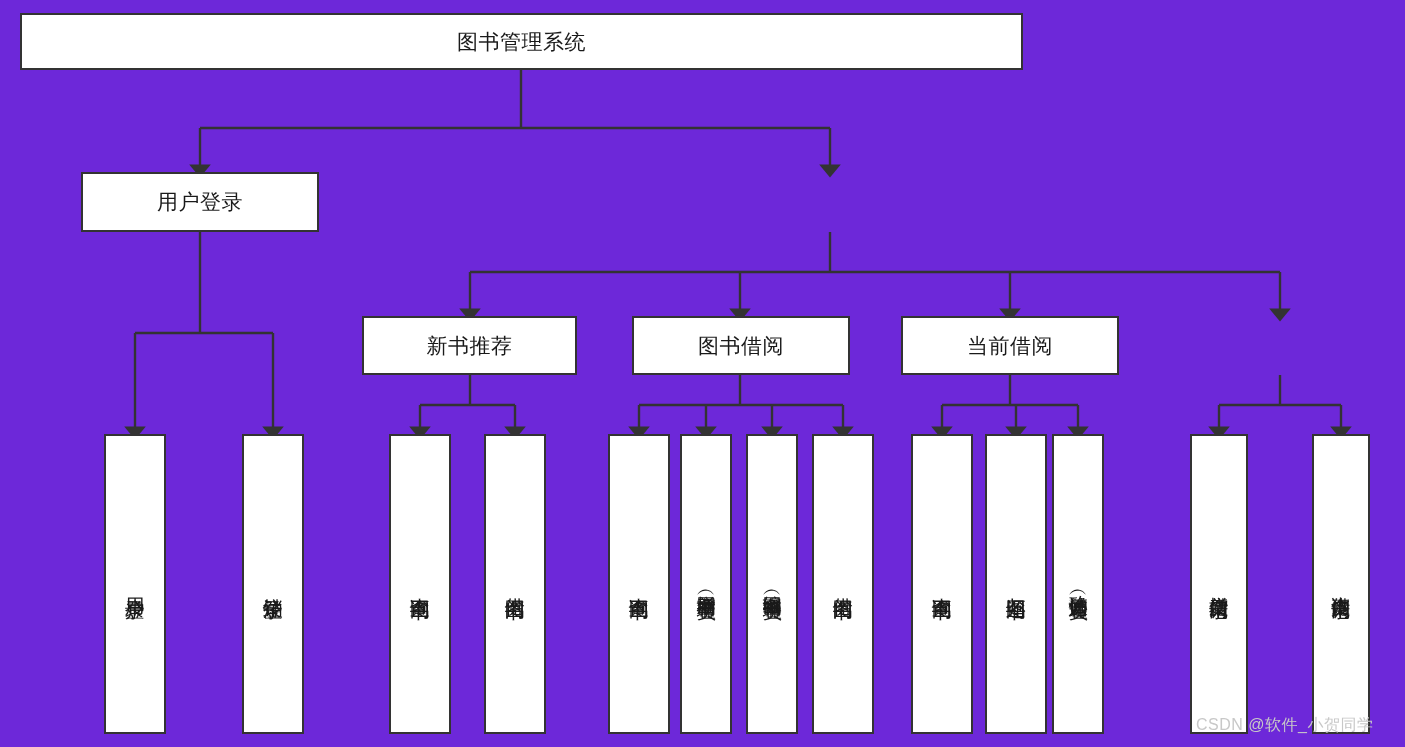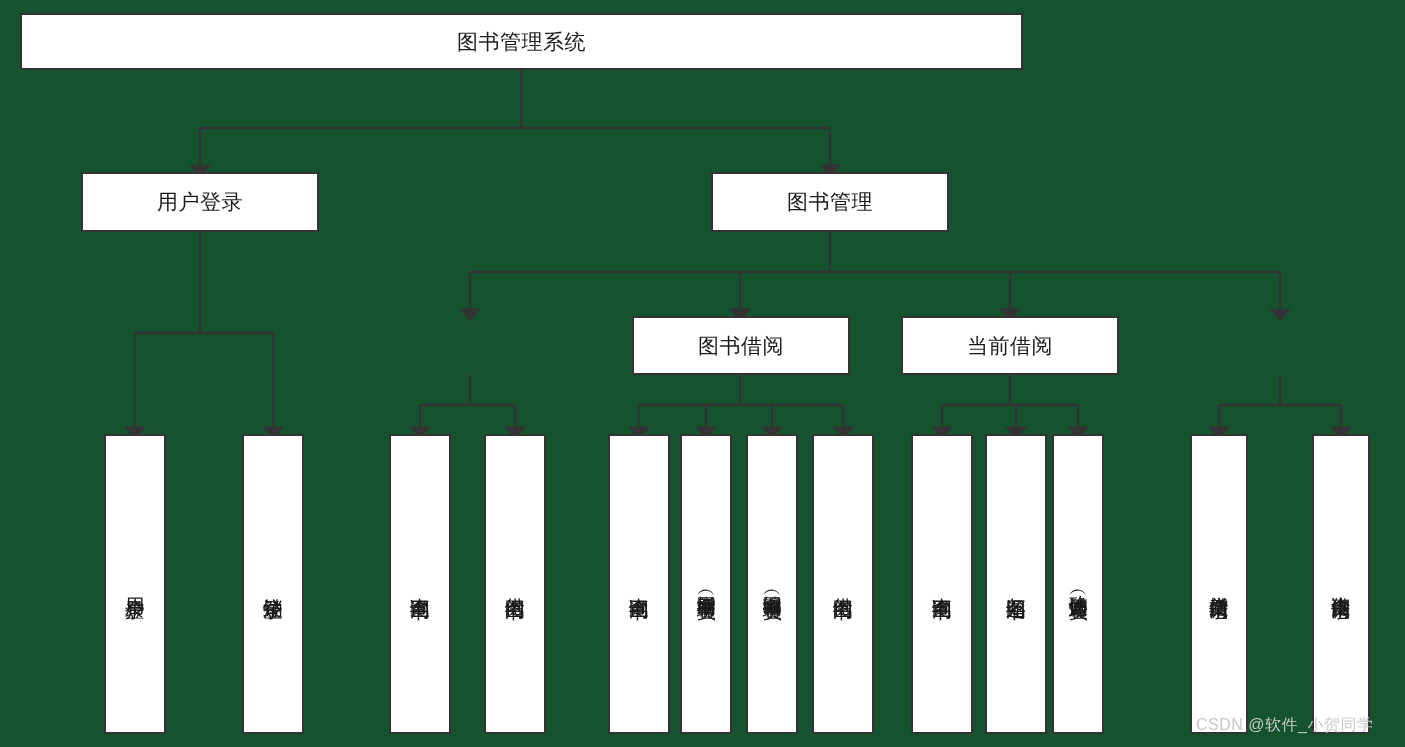--- a/index.html
+++ b/index.html
@@ -8,21 +8,21 @@
     padding: 0;
     background: #ffffff;
   }
   body {
     font-family: "Liberation Sans", "DejaVu Sans", sans-serif;
   }
   #canvas {
     position: relative;
     width: 1405px;
     height: 747px;
-    background: #14532d;
+    background: #6d28d9;
     overflow: hidden;
   }
   #diagram-svg {
     position: absolute;
     left: 0;
     top: 0;
     width: 1405px;
     height: 747px;
   }
   .node-box {
@@ -109,24 +109,24 @@
       </g>
   </svg>
 
   <div class="node-box" style="left:20px; top:13px; width:1003px; height:57px;">
     <span class="node-label-h">图书管理系统</span>
   </div>
 
   <div class="node-box" style="left:81px; top:172px; width:238px; height:60px;">
     <span class="node-label-h">用户登录</span>
   </div>
-  <div class="node-box" style="left:711px; top:172px; width:238px; height:60px;">
-    <span class="node-label-h">图书管理</span>
+
+  <div class="node-box" style="left:362px; top:316px; width:215px; height:59px;">
+    <span class="node-label-h">新书推荐</span>
   </div>
-
   <div class="node-box" style="left:901px; top:316px; width:218px; height:59px;">
     <span class="node-label-h">当前借阅</span>
   </div>
   <div class="node-box" style="left:632px; top:316px; width:218px; height:59px;">
     <span class="node-label-h">图书借阅</span>
   </div>
 
   <div class="node-box" style="left:104px; top:434px; width:62px; height:300px;">
     <span class="node-label-v">用户登录</span>
   </div>

